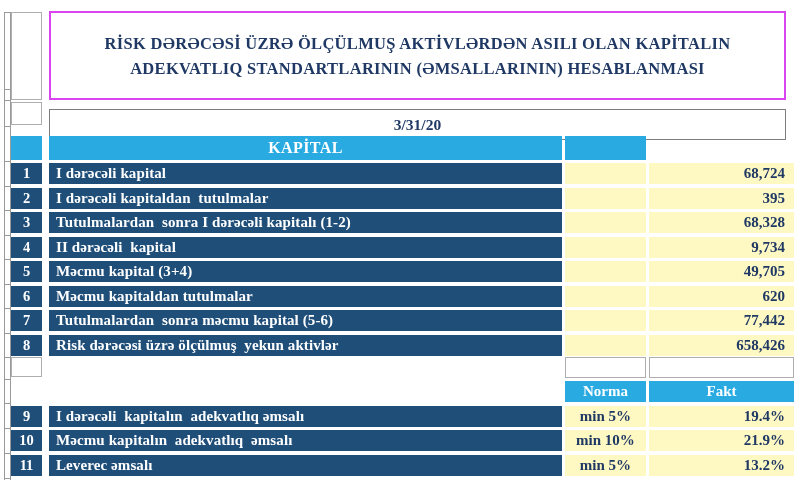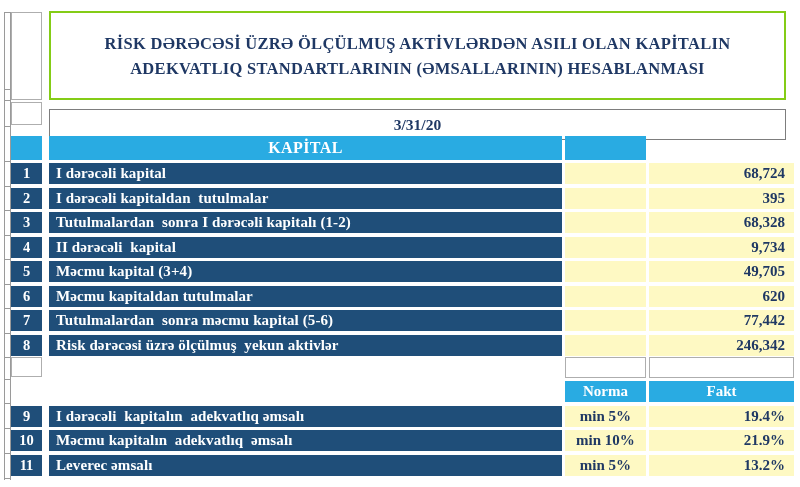--- a/index.html
+++ b/index.html
@@ -21,21 +21,21 @@
   
   .r0{top:163px}.r1{top:187.5px}.r2{top:212px}.r3{top:236.5px}
   .r4{top:261px}.r5{top:285.5px}.r6{top:310px}.r7{top:334.5px}
   
   .s0{top:405.5px}.s1{top:430px}.s2{top:454.5px}
   
   .hdr{top:136px;height:24px;font-size:16px;letter-spacing:.4px;}
   .nfhdr{top:381px;height:20.5px;font-size:15px;}
   .titlebox{
     position:absolute;left:49px;top:11px;width:737px;height:89px;
-    border:2px solid #84cc16;box-sizing:border-box;
+    border:2px solid #d946ef;box-sizing:border-box;
     display:flex;flex-direction:column;align-items:center;justify-content:center;
     text-align:center;font-size:16.5px;line-height:25px;letter-spacing:.3px;color:#1F3864;
   }
   .datebox{
     position:absolute;left:49px;top:102px;width:737px;height:31px;
     border:1.5px solid #7d7d7d;box-sizing:border-box;
     display:flex;align-items:center;justify-content:center;font-size:15.5px;margin-top:7px;
   }
   .emptycell{position:absolute;box-sizing:border-box;background:#ffffff;border:1px solid #aeaeae;}
   .vline{position:absolute;width:1px;top:12px;height:468px;background:#9a9a9a;}
@@ -118,21 +118,21 @@
   <div class="cell grayc faktcell right rowh r5">620</div>
 
   <div class="cell navy numcell rowh r6">7</div>
   <div class="cell navy labelcell rowh r6">Tutulmalardan  sonra məcmu kapital (5-6)</div>
   <div class="cell grayc normacell rowh r6"></div>
   <div class="cell grayc faktcell right rowh r6">77,442</div>
 
   <div class="cell navy numcell rowh r7">8</div>
   <div class="cell navy labelcell rowh r7">Risk dərəcəsi üzrə ölçülmuş  yekun aktivlər</div>
   <div class="cell grayc normacell rowh r7"></div>
-  <div class="cell grayc faktcell right rowh r7">246,342</div>
+  <div class="cell grayc faktcell right rowh r7">658,426</div>
 
   <div class="cell cyan normacell nfhdr">Norma</div>
   <div class="cell cyan faktcell nfhdr">Fakt</div>
 
   <div class="cell navy numcell rowh s0">9</div>
   <div class="cell navy labelcell rowh s0">I dərəcəli  kapitalın  adekvatlıq əmsalı</div>
   <div class="cell grayc normacell center rowh s0" style="font-size:15px">min 5%</div>
   <div class="cell grayc faktcell right rowh s0">19.4%</div>
 
   <div class="cell navy numcell rowh s1">10</div>

